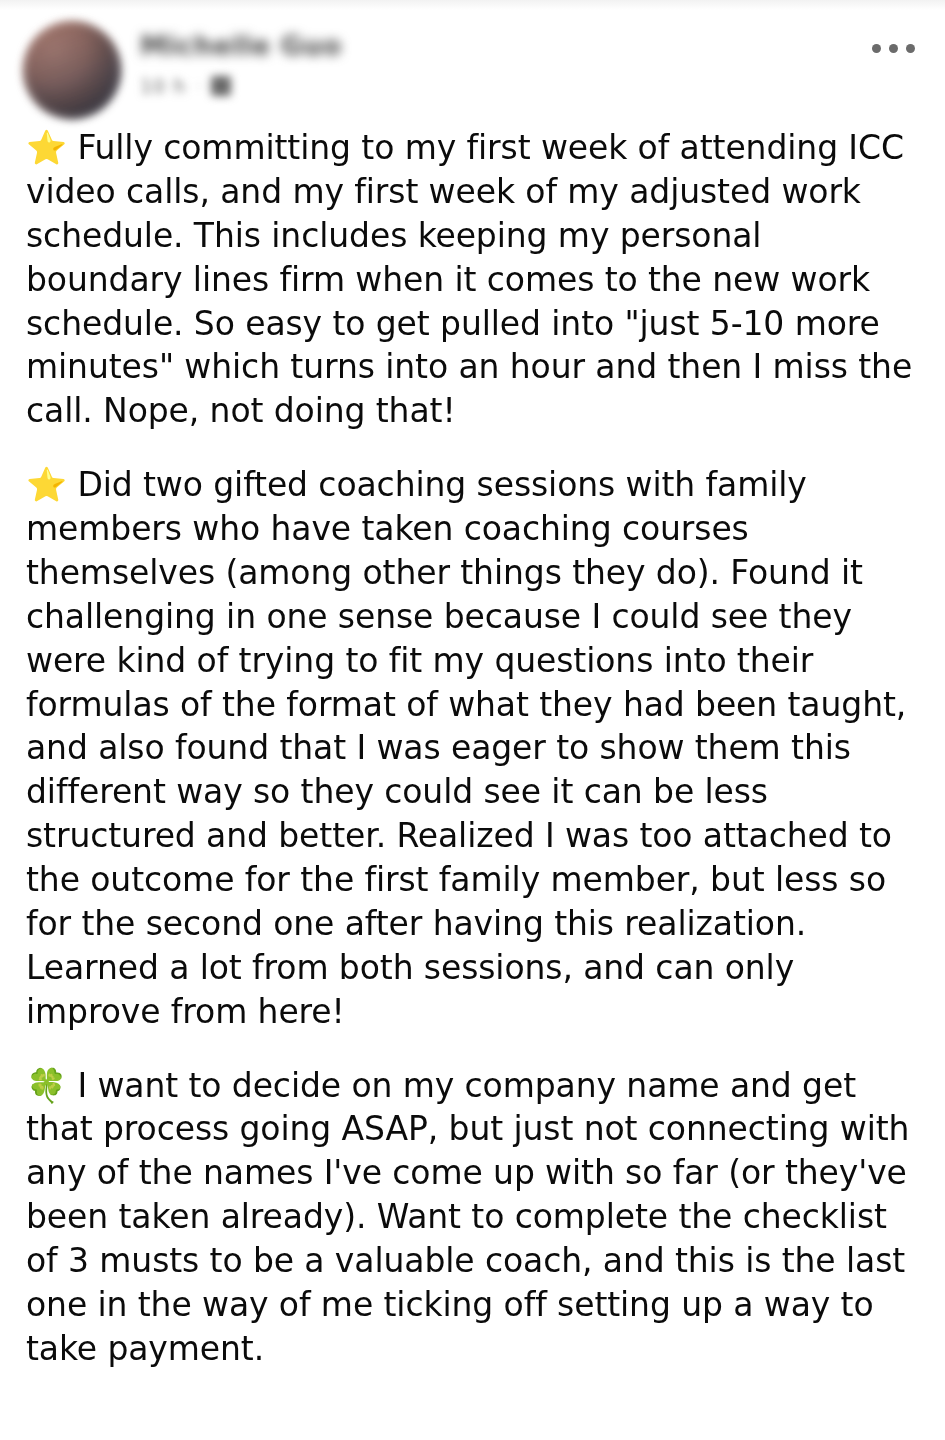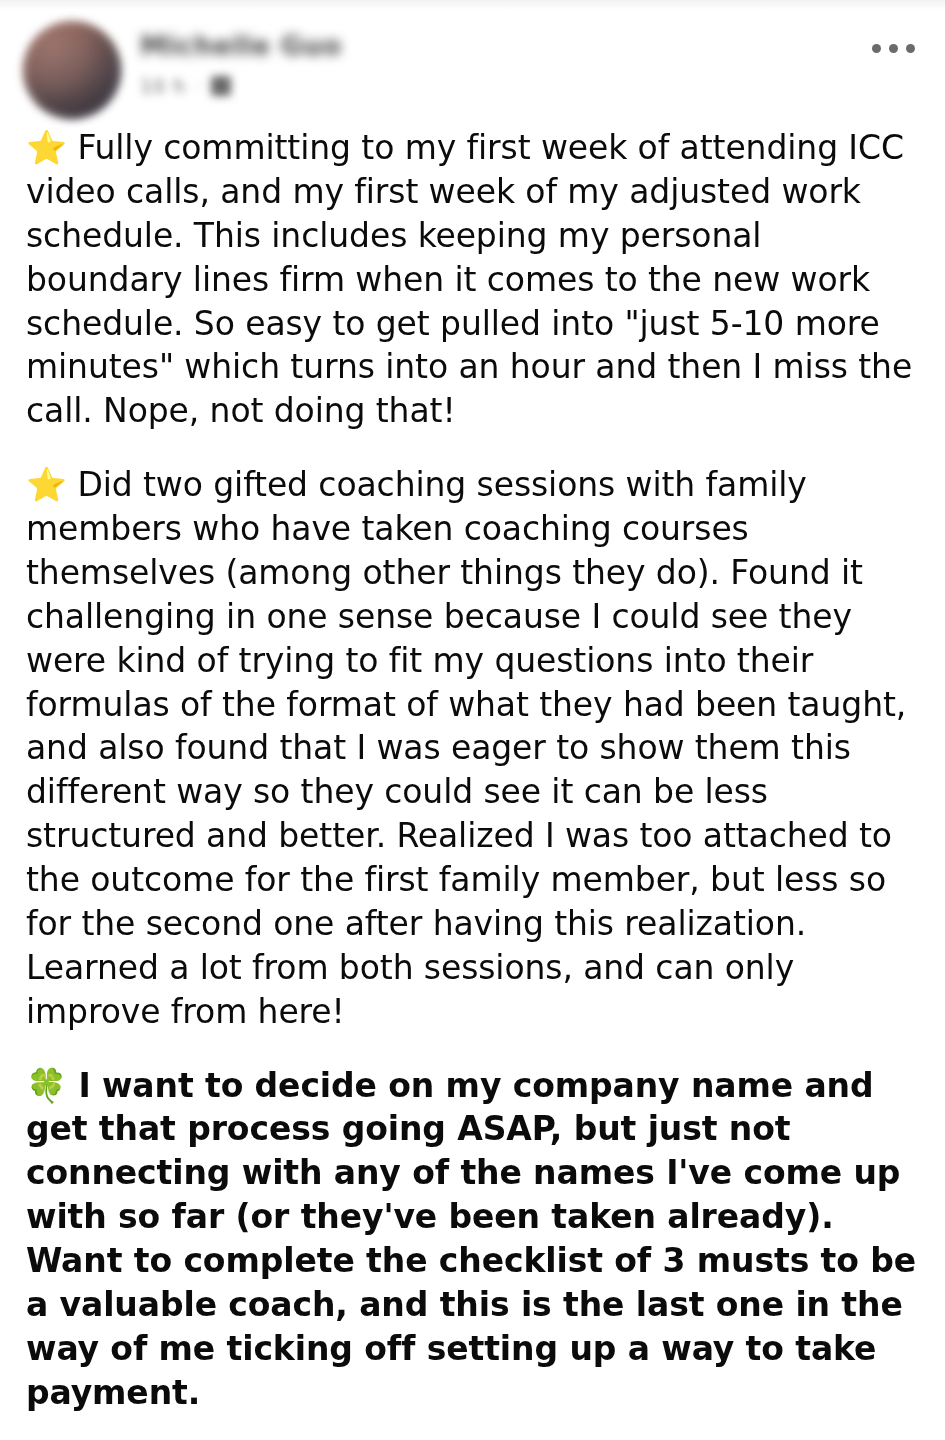--- a/index.html
+++ b/index.html
@@ -120,21 +120,20 @@
     letter-spacing: -0.1px;
     font-weight: 400;
   }
   .para {
     margin: 0 0 30px 0;
     white-space: pre-wrap;
     word-wrap: break-word;
   }
   .para:last-child {
     margin-bottom: 4px;
-    font-weight: bold;
   }
   .emoji {
     font-size: 33px;
   }
   .top-fade {
     position: absolute;
     top: 0;
     left: 0;
     right: 0;
     height: 10px;

